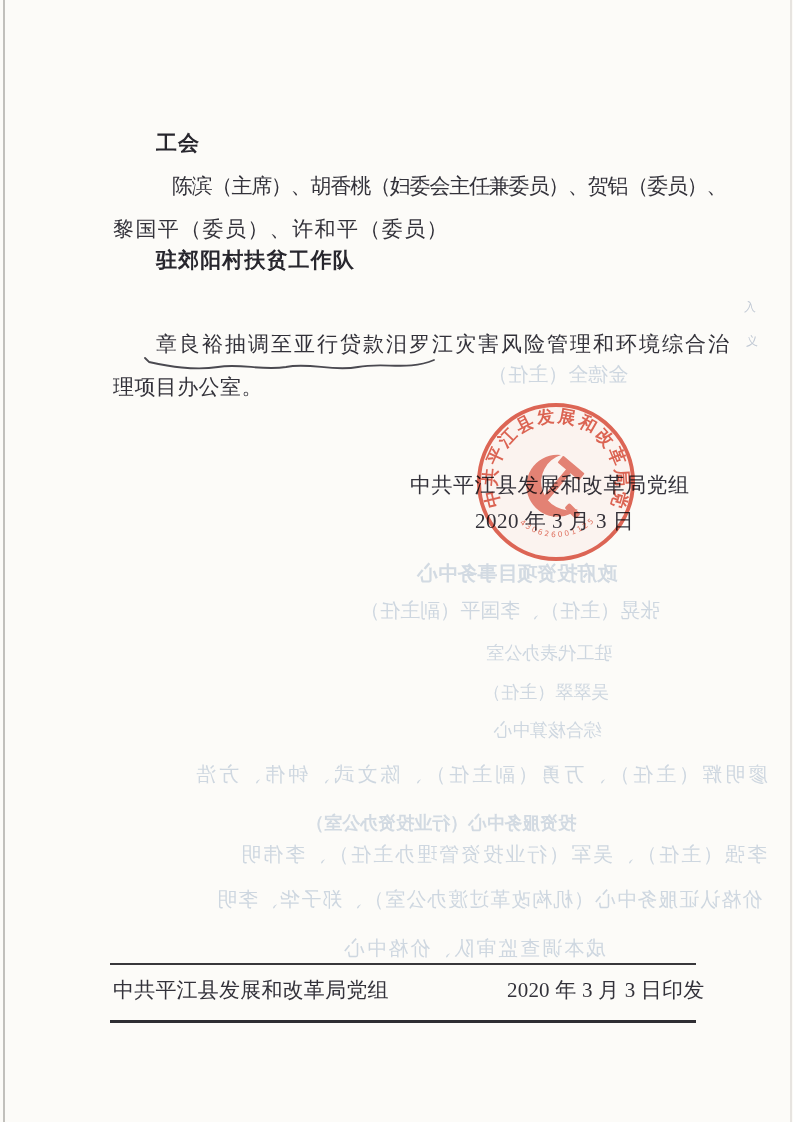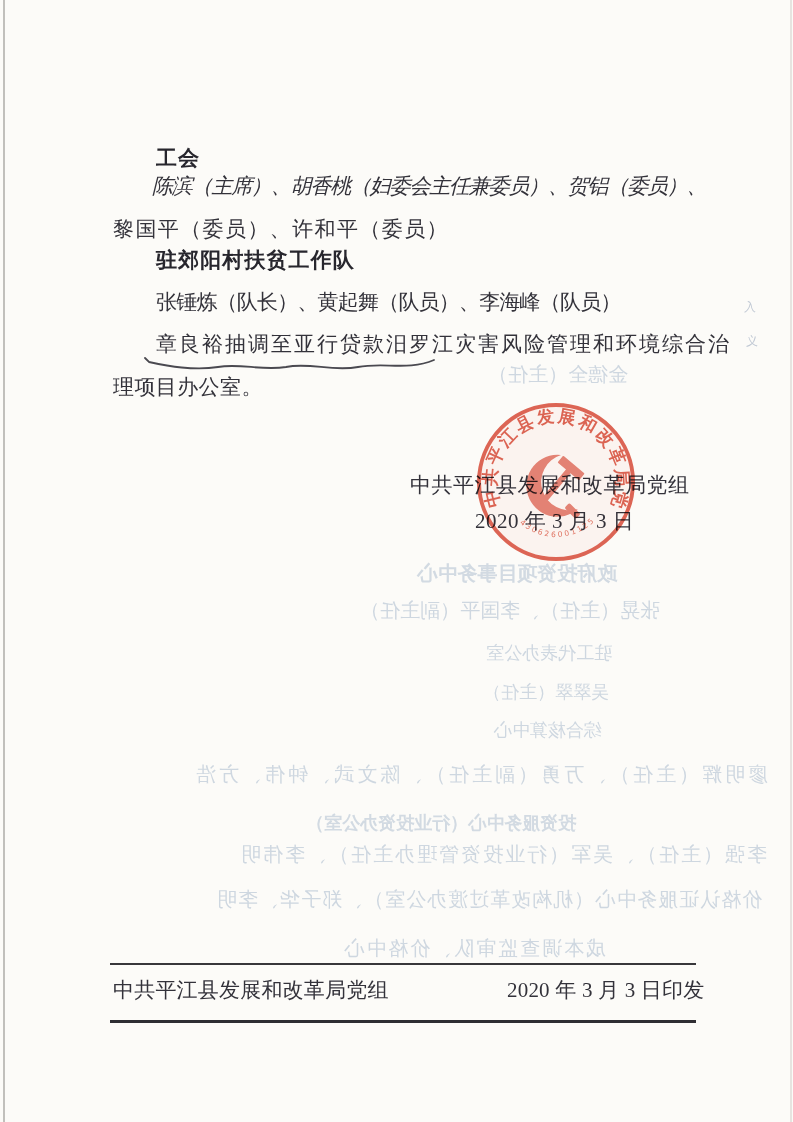--- a/index.html
+++ b/index.html
@@ -5,22 +5,22 @@
   html,body{margin:0;padding:0;background:#e8e6e2;}
   .paper{
     position:relative;width:793px;height:1122px;margin:0 auto;
     background:#fcfbf8;overflow:hidden;
     font-family:"Liberation Serif","DejaVu Serif",serif;
     color:#33323a;
   }
   .txt{position:absolute;white-space:nowrap;font-size:21px;line-height:28px;}
   .bold{font-weight:bold;color:#27262d;}
   
-  .l-h1 {left:156px;top:129px;letter-spacing:1px;margin-top:15px;}
-  .l-2  {left:152px;top:172px;letter-spacing:-1.2px;font-style:italic;}
+  .l-h1 {left:156px;top:129px;letter-spacing:1px;}
+  .l-2  {left:172px;top:172px;letter-spacing:-1.2px;}
   .l-3  {left:113px;top:215px;letter-spacing:1.4px;}
   .l-h2 {left:156px;top:246px;letter-spacing:1.1px;}
   .l-5  {left:156px;top:288px;letter-spacing:-0.8px;}
   .l-6  {left:156px;top:330px;letter-spacing:2.0px;}
   .l-7  {left:113px;top:373px;letter-spacing:0.4px;}
   
   .sig-org {left:410px;top:471px;letter-spacing:0.5px;}
   .sig-date{left:475px;top:507px;letter-spacing:0.5px;}
   
   .rule{position:absolute;left:110px;width:586px;background:#38373b;}
@@ -78,21 +78,20 @@
   <div class="bleed bl8">李强（主任）、吴军（行业投资管理办主任）、李伟明</div>
   <div class="bleed bl9">价格认证服务中心（机构改革过渡办公室）、郑子华、李明</div>
   <div class="bleed bl10">成本调查监审队、价格中心</div>
   <span class="mark mk0">入</span>
   <span class="mark mk1">义</span>
 
   <div class="txt bold l-h1">工会</div>
   <div class="txt l-2">陈滨（主席）、胡香桃（妇委会主任兼委员）、贺铝（委员）、</div>
   <div class="txt bold l-h2">驻郊阳村扶贫工作队</div>
   <div class="txt l-3">黎国平（委员）、许和平（委员）</div>
-  <div class="txt l-5">张锤炼（队长）、黄起舞（队员）、李海峰（队员）</div>
   <div class="txt l-6">章良裕抽调至亚行贷款汨罗江灾害风险管理和环境综合治</div>
   <div class="txt l-7">理项目办公室。</div>
 
   <svg class="pen" viewBox="0 0 300 30">
     <path d="M294,7 C268,18 244,9 218,14 C192,19 170,9 146,14 C122,18 100,10 78,14 C54,18 28,13 9,9 l-4,-4" fill="none" stroke="#4a4950" stroke-width="1.8" stroke-linecap="round"></path>
   </svg>
 
   <div class="txt sig-org">中共平江县发展和改革局党组</div>
   <div class="txt sig-date">2020 年 3 月 3 日</div>
 

